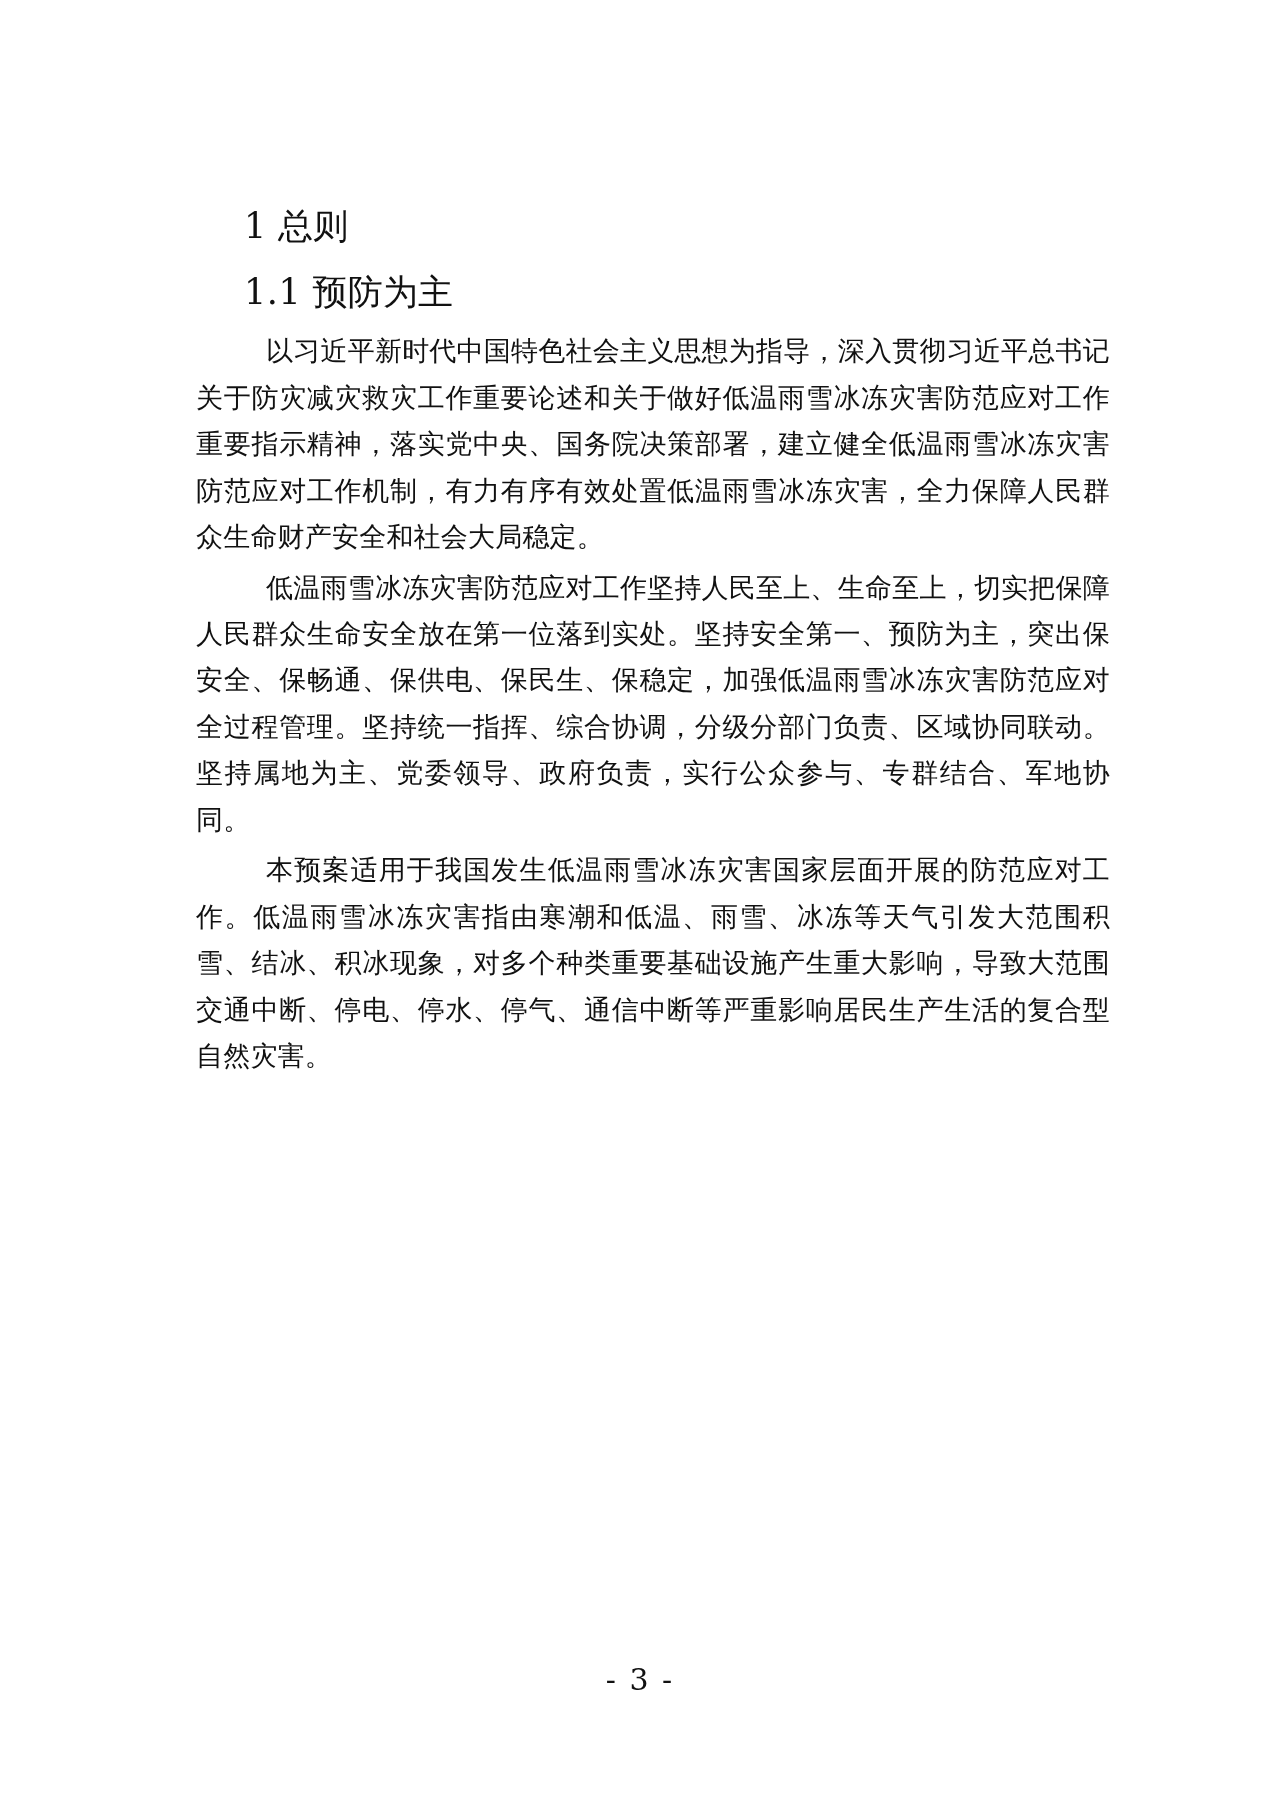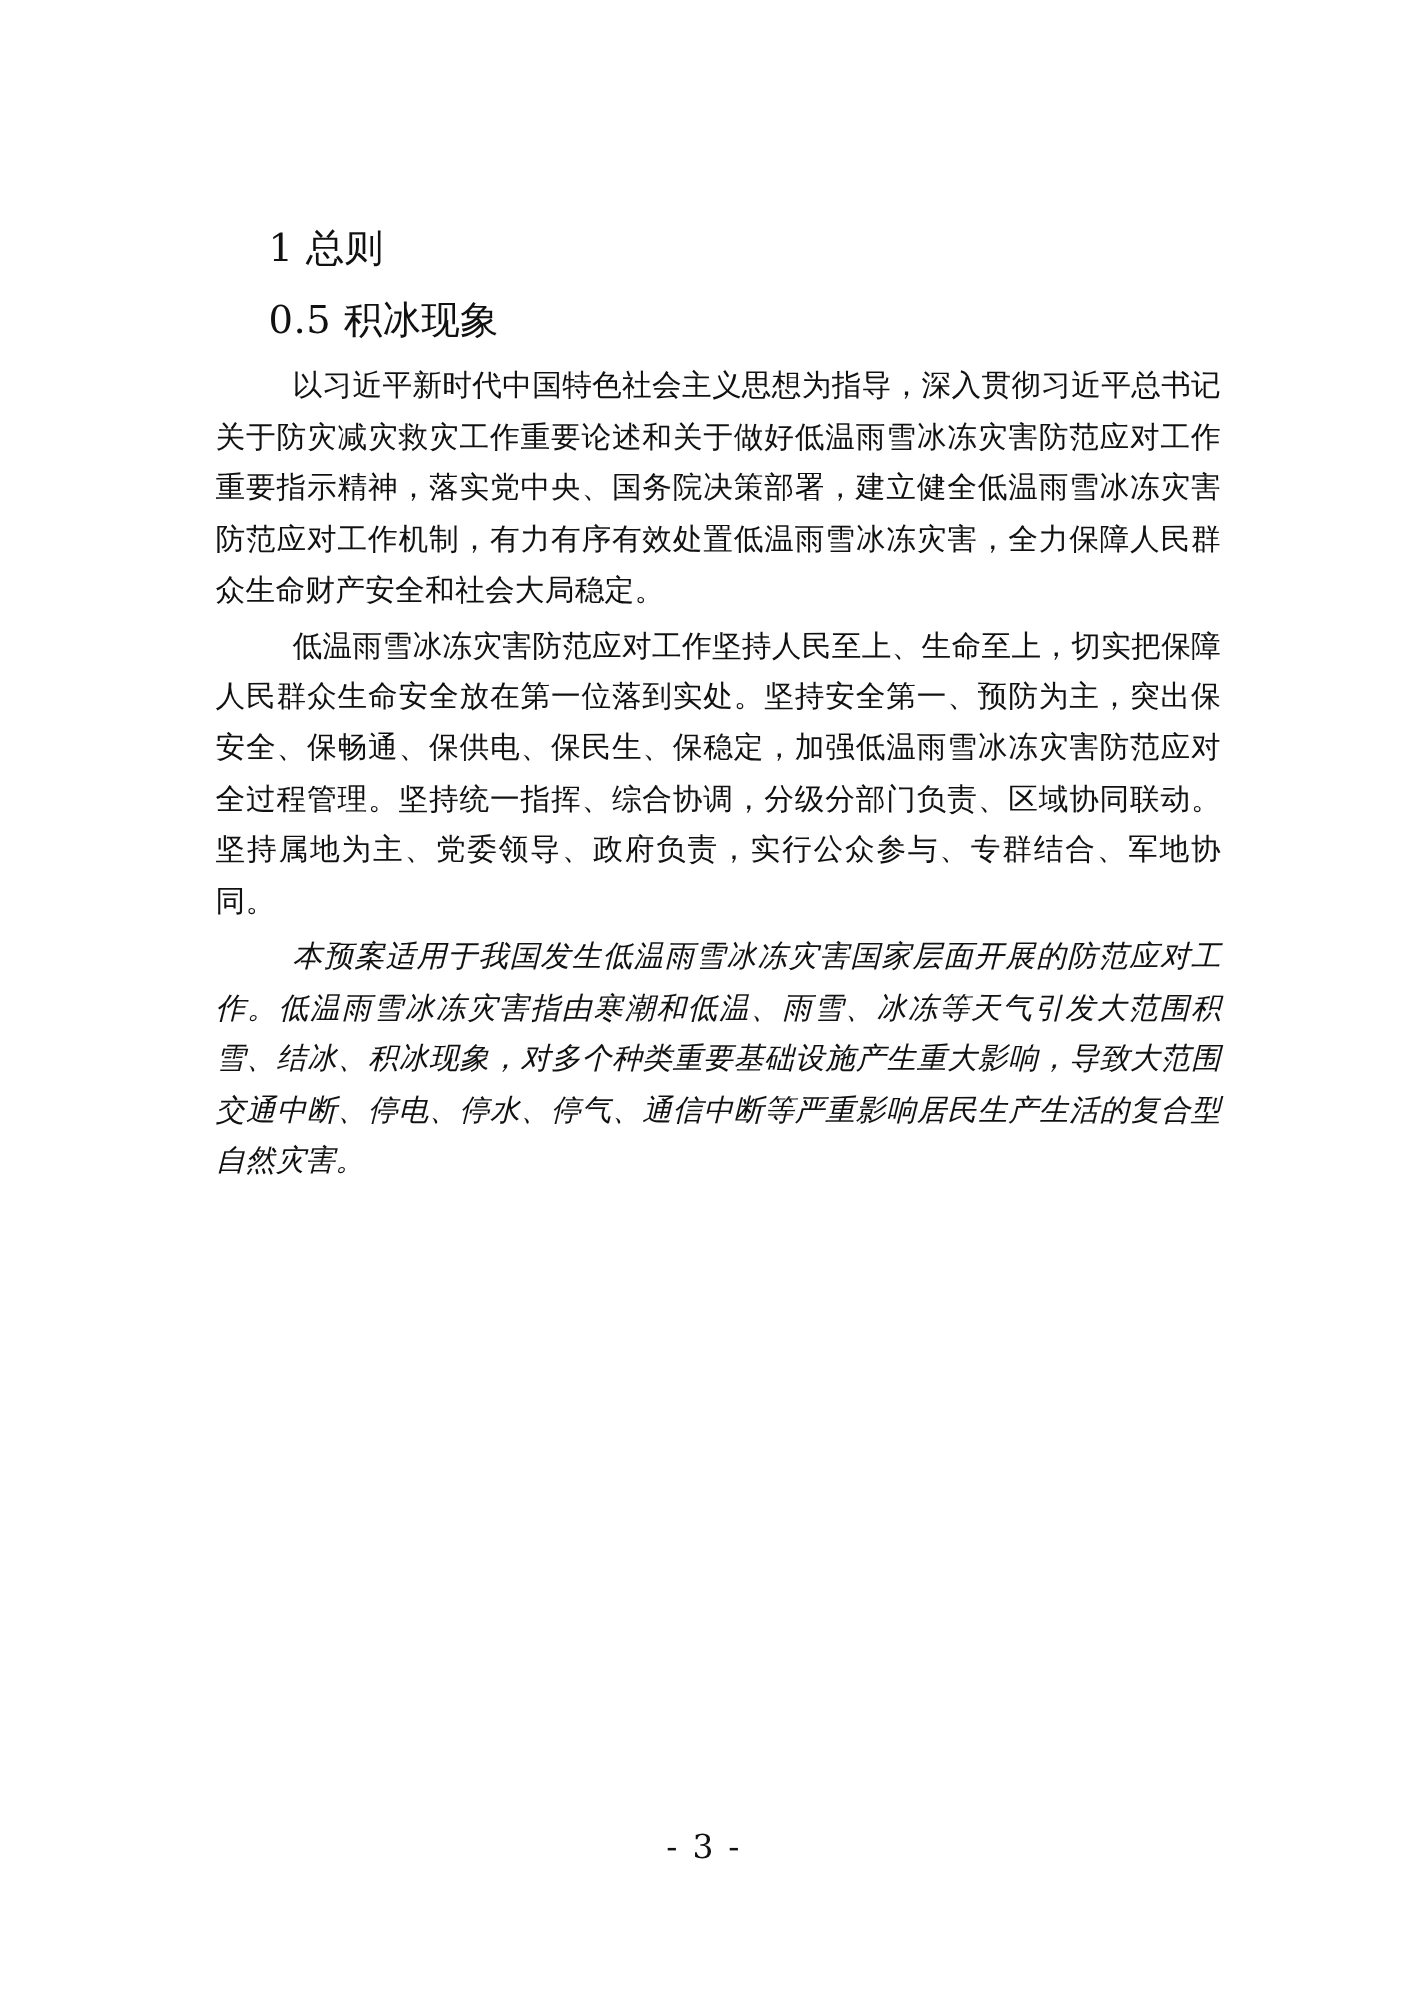--- a/index.html
+++ b/index.html
@@ -43,21 +43,20 @@
   .para {
     margin: 0 0 4px 0;
     text-indent: 70px;
     font-size: 27px;
     line-height: 1.72;
     text-align: justify;
     text-justify: inter-ideograph;
   }
   .para-last {
     margin-bottom: 0;
-    font-style: italic;
   }
   .footer {
     position: absolute;
     left: 0;
     right: 0;
     bottom: 112px;
     text-align: center;
     font-family: "DejaVu Serif", "Liberation Serif", serif;
     font-size: 30px;
     color: #111111;
@@ -69,22 +68,22 @@
 
 <div class="page">
   <div class="doc-body">
 
     <div class="heading">
       <span class="num">1</span>
       <span>总则</span>
     </div>
 
     <div class="heading">
-      <span class="num">0.5</span>
-      <span>积冰现象</span>
+      <span class="num">1.1</span>
+      <span>预防为主</span>
     </div>
 
     <p class="para">以习近平新时代中国特色社会主义思想为指导，深入贯彻习近平总书记关于防灾减灾救灾工作重要论述和关于做好低温雨雪冰冻灾害防范应对工作重要指示精神，落实党中央、国务院决策部署，建立健全低温雨雪冰冻灾害防范应对工作机制，有力有序有效处置低温雨雪冰冻灾害，全力保障人民群众生命财产安全和社会大局稳定。</p>
 
     <p class="para">低温雨雪冰冻灾害防范应对工作坚持人民至上、生命至上，切实把保障人民群众生命安全放在第一位落到实处。坚持安全第一、预防为主，突出保安全、保畅通、保供电、保民生、保稳定，加强低温雨雪冰冻灾害防范应对全过程管理。坚持统一指挥、综合协调，分级分部门负责、区域协同联动。坚持属地为主、党委领导、政府负责，实行公众参与、专群结合、军地协同。</p>
 
 
     <p class="para para-last">本预案适用于我国发生低温雨雪冰冻灾害国家层面开展的防范应对工作。低温雨雪冰冻灾害指由寒潮和低温、雨雪、冰冻等天气引发大范围积雪、结冰、积冰现象，对多个种类重要基础设施产生重大影响，导致大范围交通中断、停电、停水、停气、通信中断等严重影响居民生产生活的复合型自然灾害。</p>
 
   </div>

